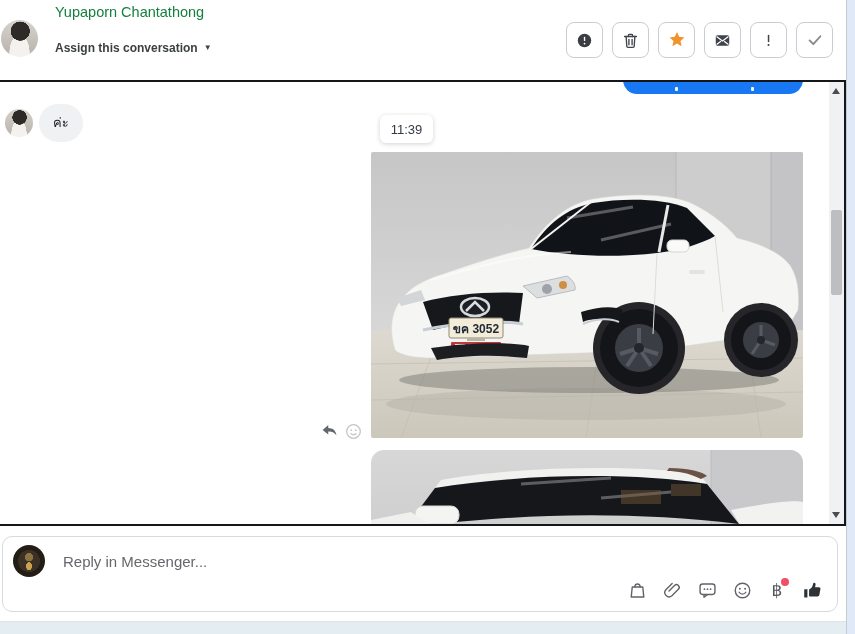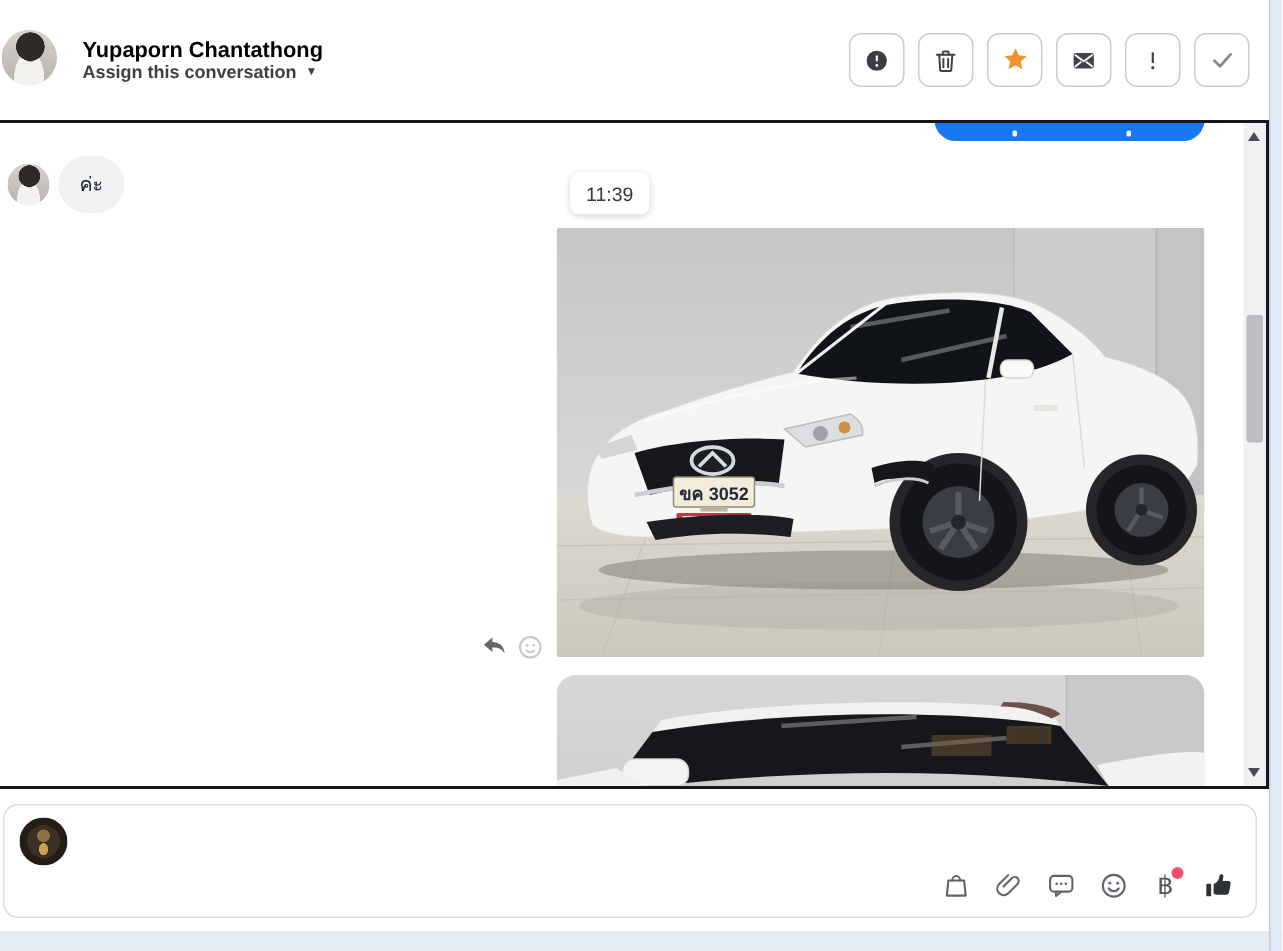--- a/index.html
+++ b/index.html
@@ -12,21 +12,21 @@
 
   
   .hdr-avatar {
     left:1px; top:20px; width:37px; height:37px; border-radius:50%;
     background:
       radial-gradient(circle at 52% 30%, #2e2a28 0 29%, rgba(0,0,0,0) 30%),
       radial-gradient(circle at 52% 44%, #c9a183 0 17%, rgba(0,0,0,0) 18%),
       radial-gradient(ellipse at 50% 88%, #f3f2ef 0 38%, rgba(0,0,0,0) 39%),
       linear-gradient(#d6d2cc, #b7b2ab);
   }
-  .hdr-name { left:55px; top:26px; font-size:14.5px; font-weight:bold; color:#000000; }
+  .hdr-name { left:55px; top:4px; font-size:14.5px; font-weight:normal; color:#15803d; }
   .hdr-assign { left:55px; top:41px; font-size:12px; color:#3c4043; display:flex; align-items:center; gap:6px; cursor:pointer;font-weight:bold; }
   .hdr-assign .tri { font-size:8px; color:#3f4347; line-height:1; }
   .toolbar { left:566px; top:22px; display:flex; gap:9px; }
   .tbtn {
     width:37px; height:36px; background:#fff; border:1px solid #c9cdd2;
     border-radius:8px; display:flex; align-items:center; justify-content:center; cursor:pointer;
   }
   .tbtn svg { display:block; }
 
   
@@ -318,20 +318,21 @@
 
     <div class="abs scrollbar">
       <span class="sb-up"></span>
       <span class="sb-thumb"></span>
       <span class="sb-down"></span>
     </div>
   </div>
 
   <div class="abs reply-bar">
     <div class="composer-avatar"></div>
+    <input class="reply-input" type="text" placeholder="Reply in Messenger..." style="">
     <div class="composer-icons">
       <span class="cicon">
         <svg width="21" height="21" viewBox="0 0 24 24" fill="none" stroke="#606469" stroke-width="1.6" stroke-linejoin="round">
           <path d="M6 8 h12 l1.2 11.5 H4.8 Z"></path>
           <path d="M9 8 a3 3.4 0 0 1 6 0" stroke-linecap="round"></path>
         </svg>
       </span>
       <span class="cicon">
         <svg width="21" height="21" viewBox="0 0 24 24" fill="none" stroke="#606469" stroke-width="1.6" stroke-linecap="round">
           <path d="M8 12.5 l6.3-6.3 a3.1 3.1 0 0 1 4.4 4.4 l-7.4 7.4 a4.9 4.9 0 0 1-6.9-6.9 l7.2-7.2"></path>

